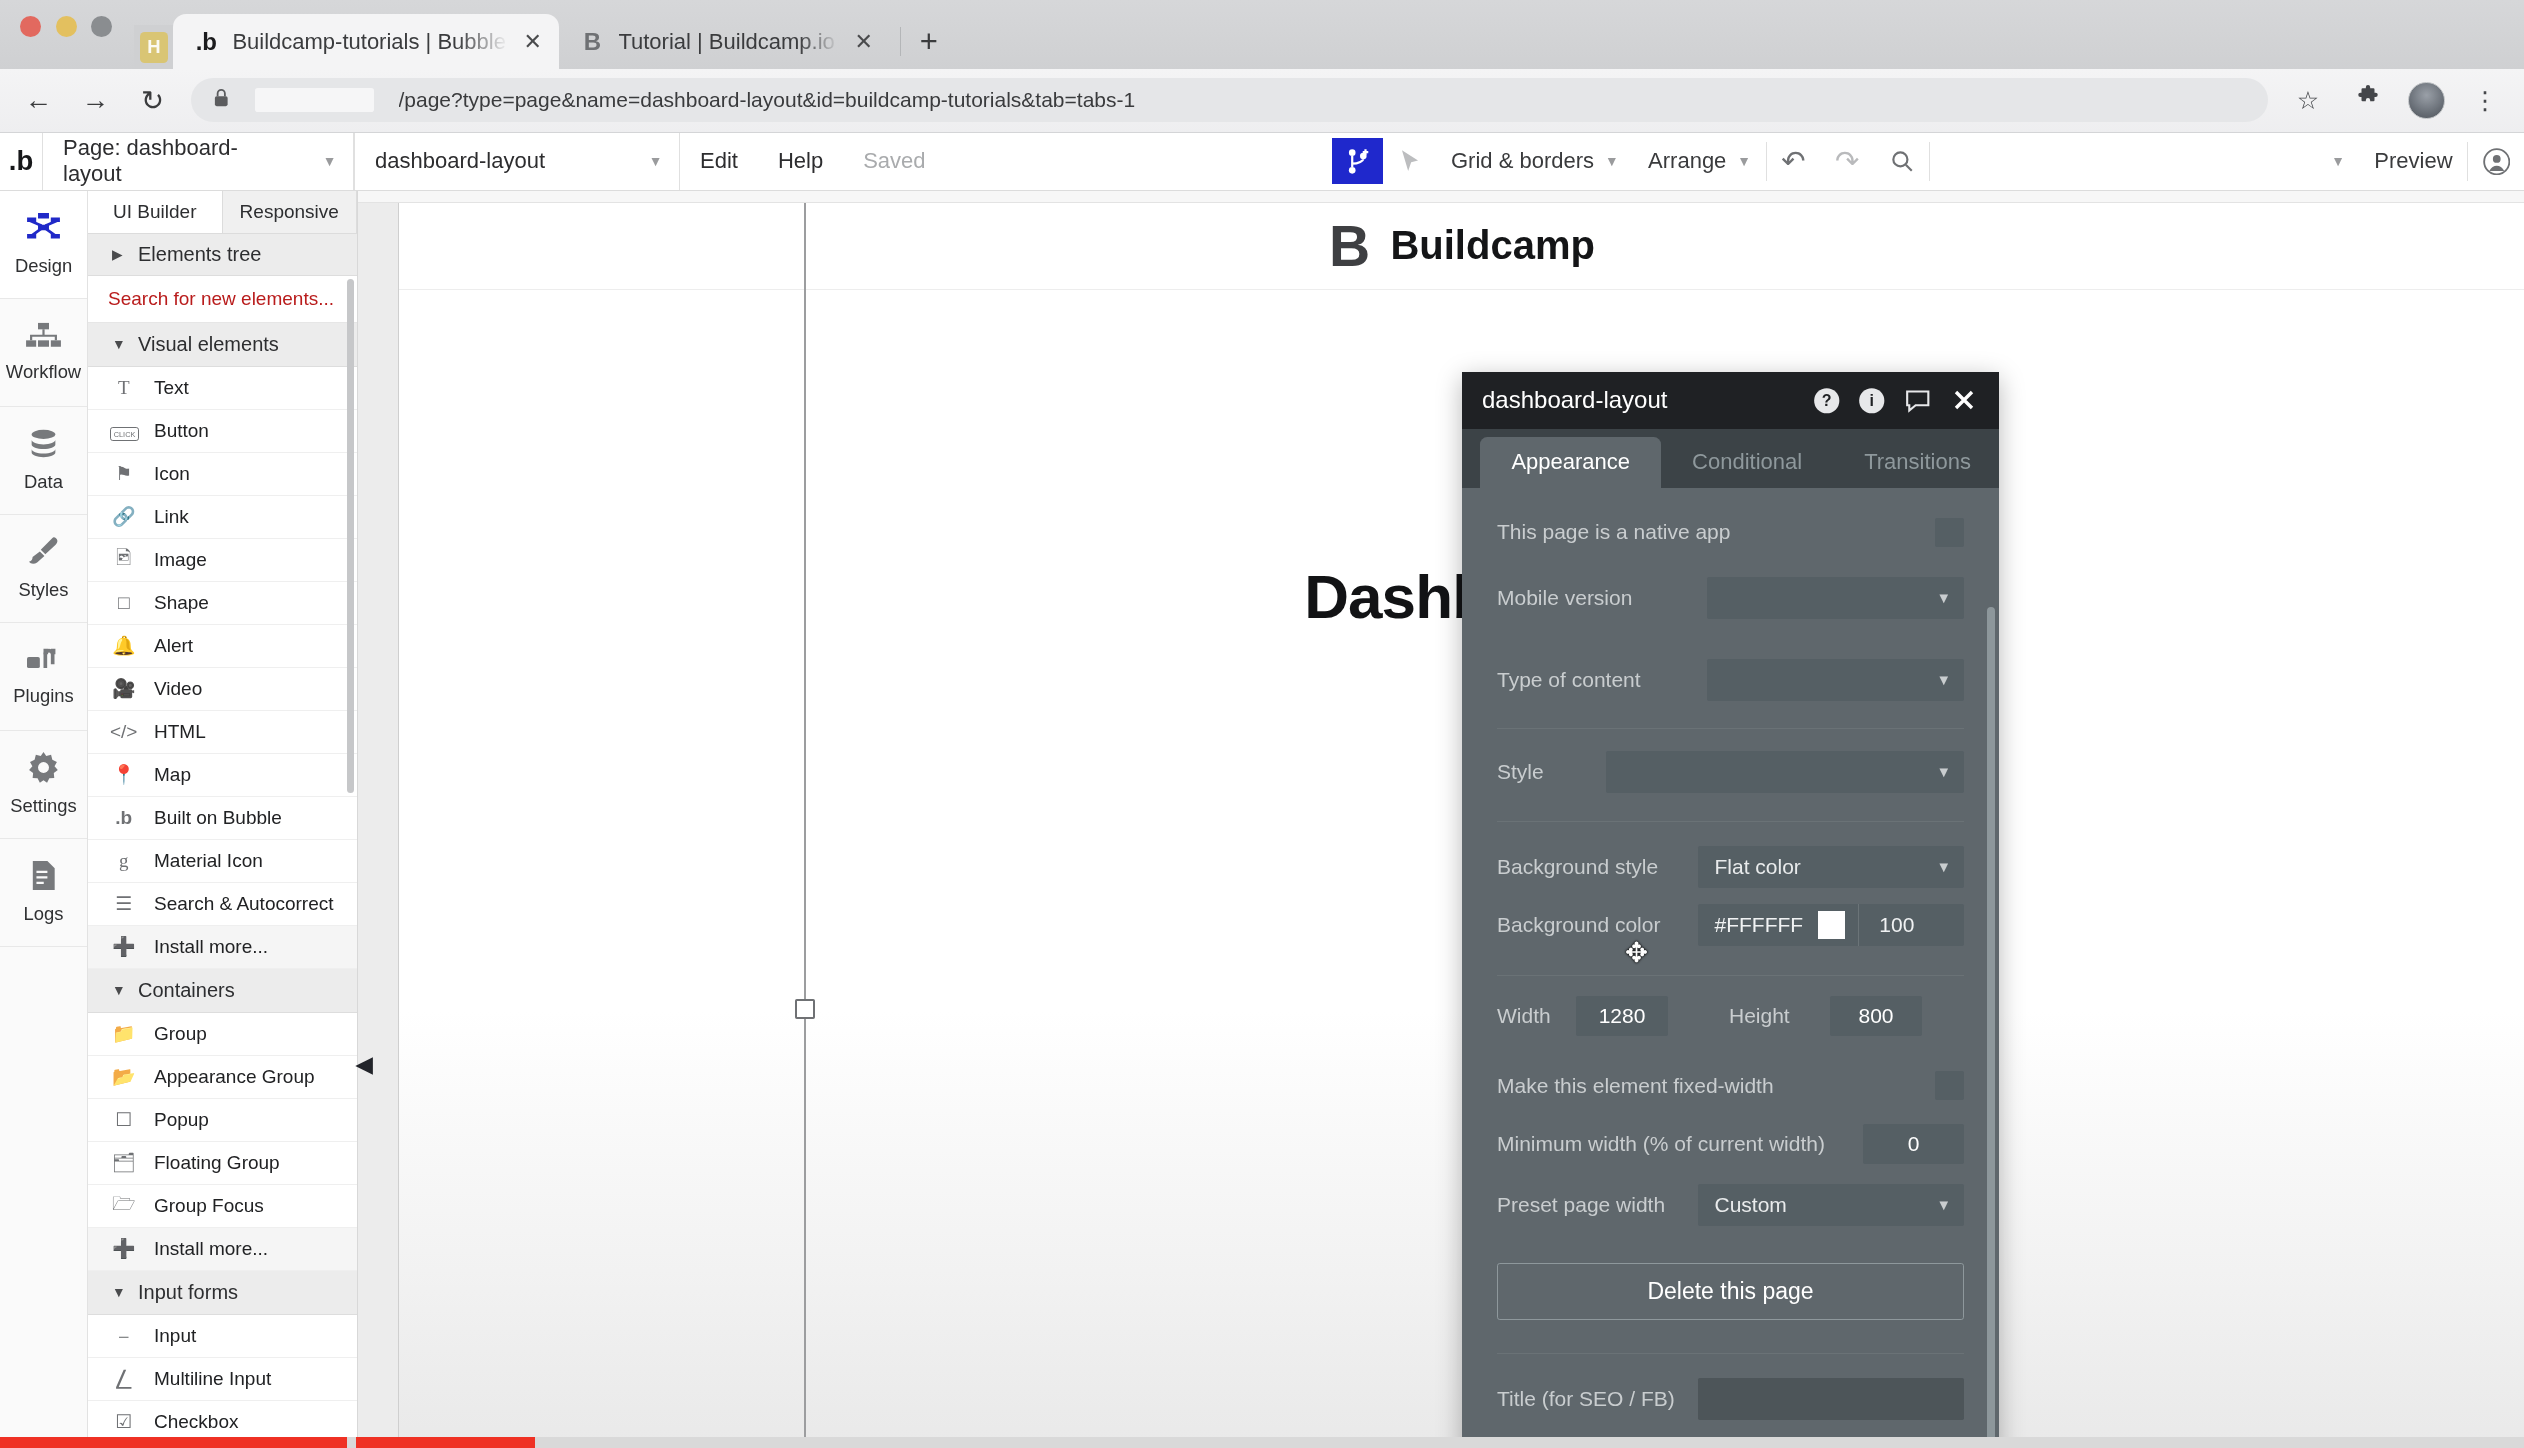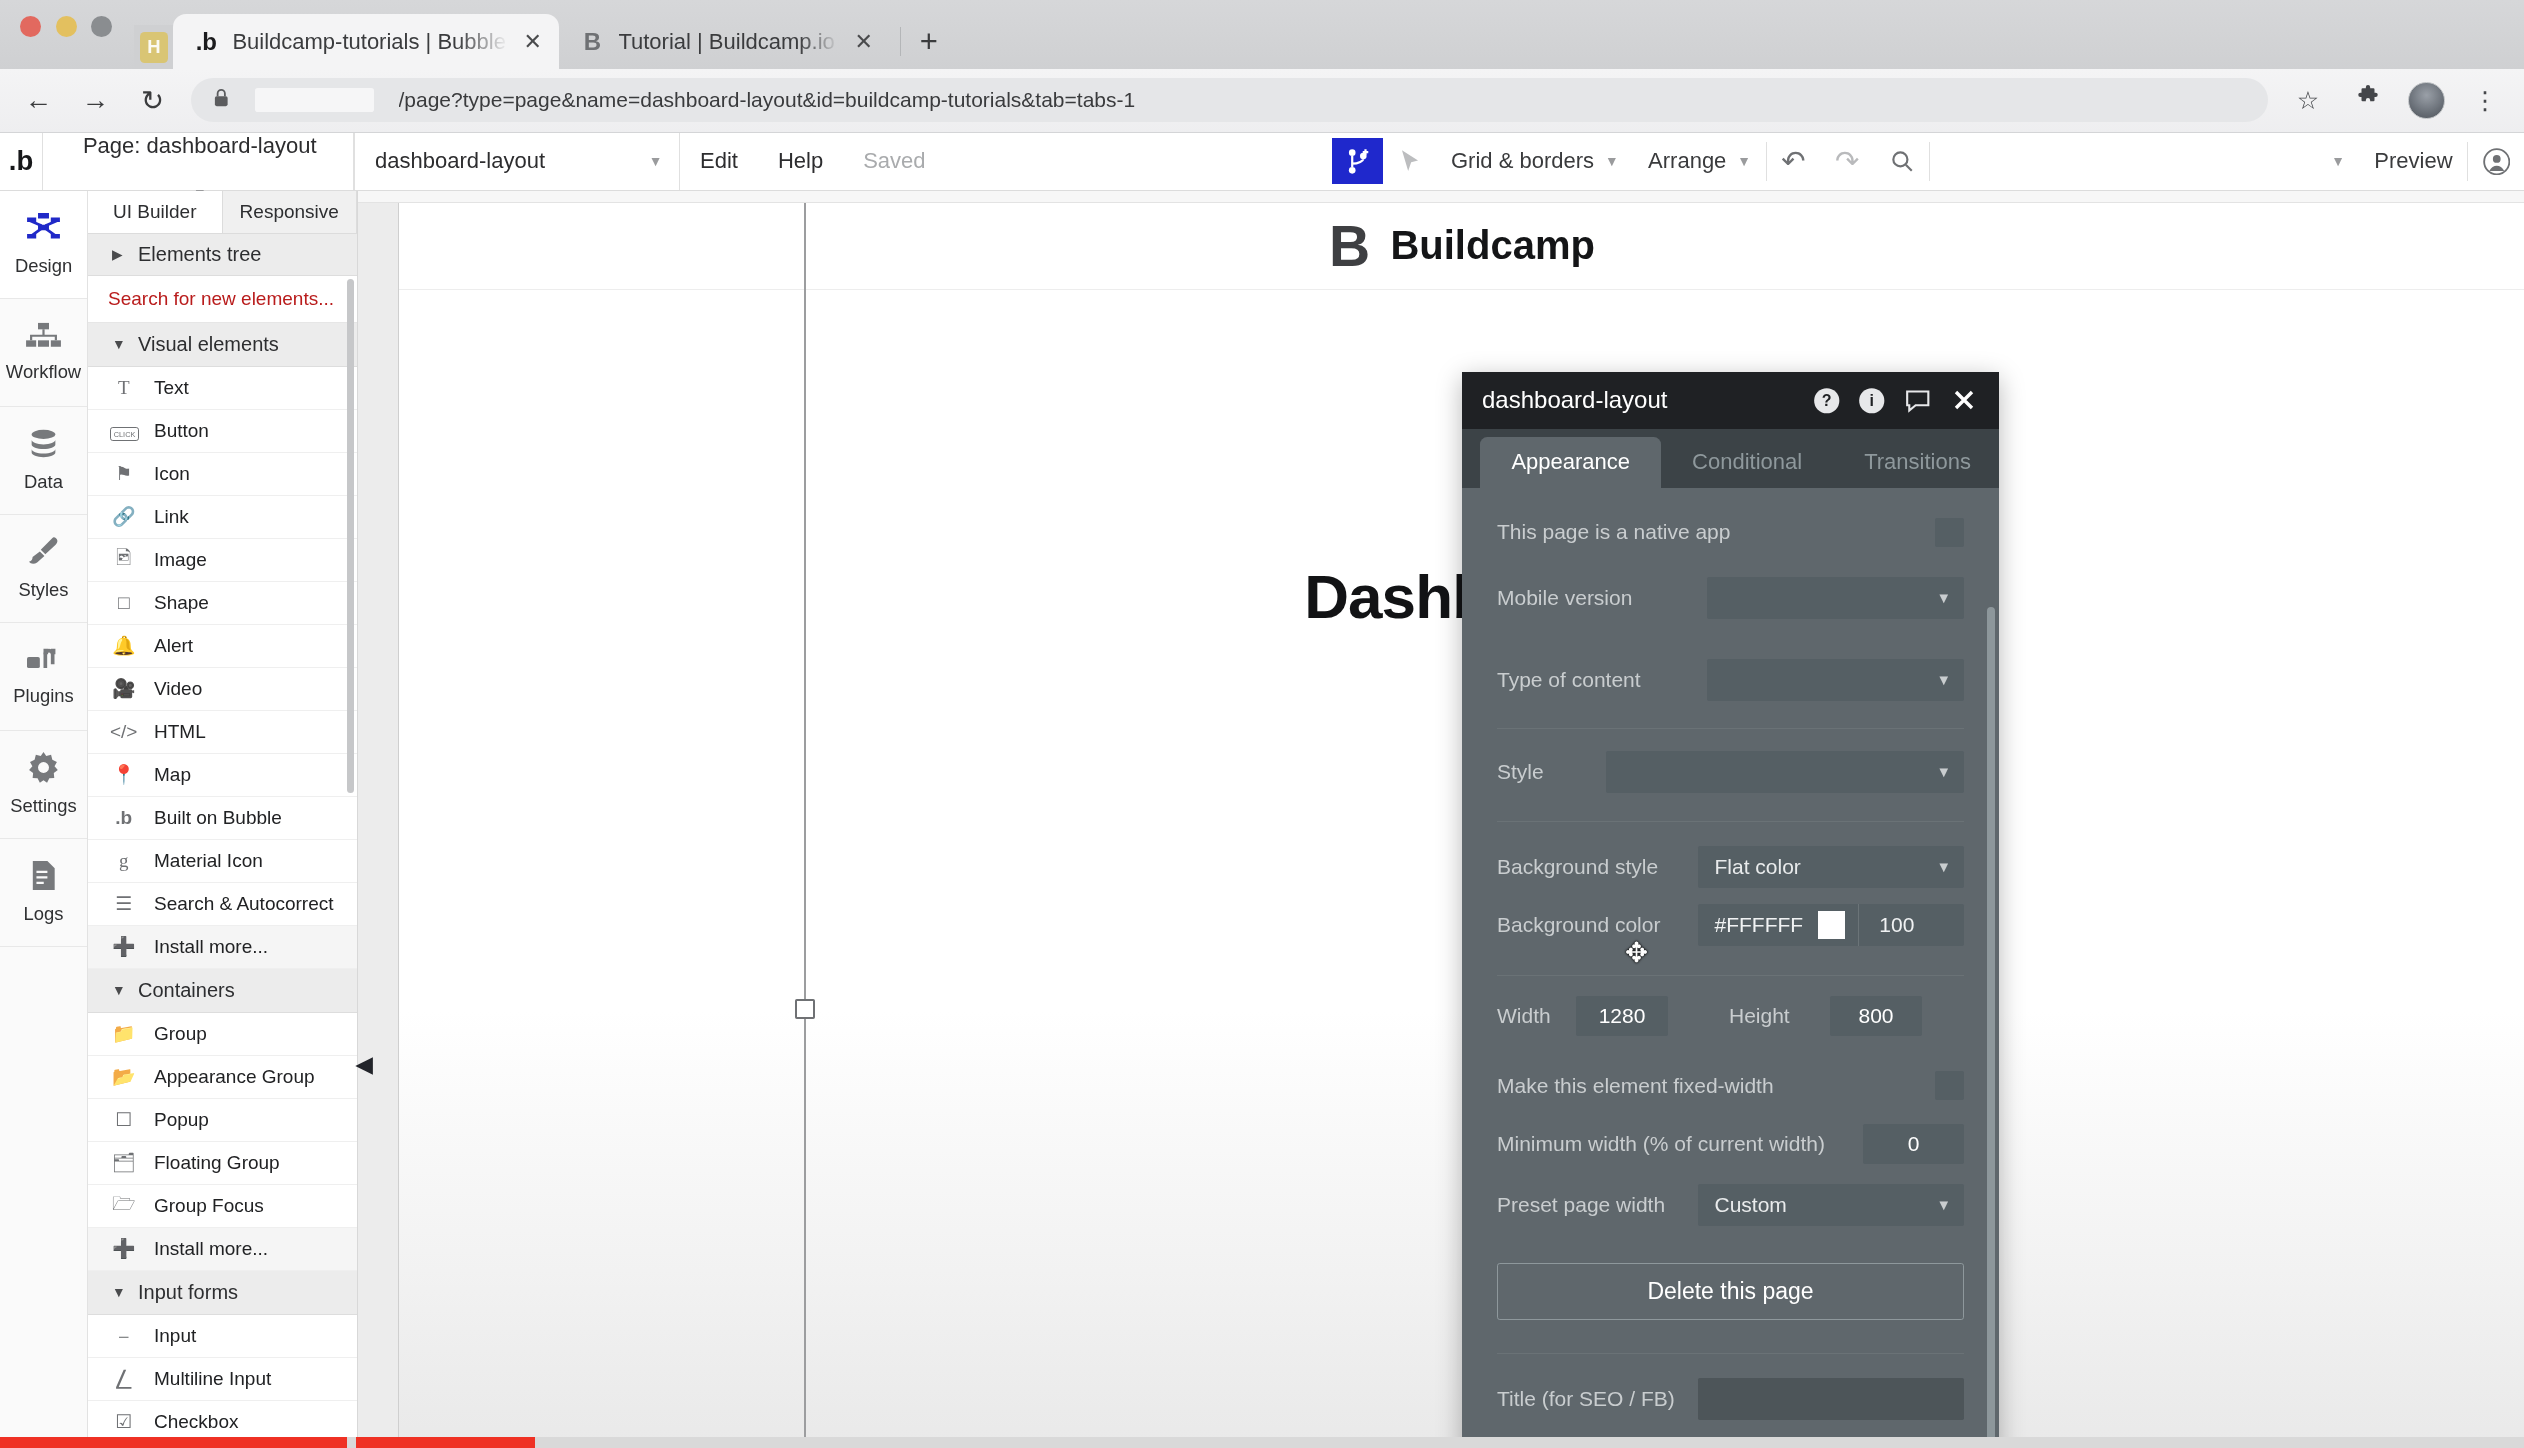--- a/index.html
+++ b/index.html
@@ -104,21 +104,21 @@
     border-bottom: 0.9px solid #dcdcdc;
     font-size: 22px; color: #2d2d2f;
   }
   .bb-logo { width: 42px; display: flex; align-items: center; justify-content: center;
     font-size: 27.5px; font-weight: 700; color: #17181a; }
   .bb-sel {
     display: flex; align-items: center; justify-content: space-between;
     border-left: 0.9px solid #e0e0e0; border-right: 0.9px solid #e0e0e0;
     padding: 0 16.5px 0 20px; gap: 27.5px;
   }
-  .bb-sel.one { width: 312px; flex-direction: column; }
+  .bb-sel.one { width: 312px; }
   .bb-sel.two { width: 326px; }
   .caret { font-size: 13.8px; color: #9a9b9d; }
   .bb-link { display: flex; align-items: center; padding: 18px 20px; }
   .bb-saved { display: flex; align-items: center; padding: 0 20px; color: #a9abad; }
   .spacer { flex: 1 1 auto; }
   .bb-branch {
     width: 51px; margin: 5.5px 0; background: #1f28cc;
     display: flex; align-items: center; justify-content: center;
     color: #fff; font-size: 26px;
   }

